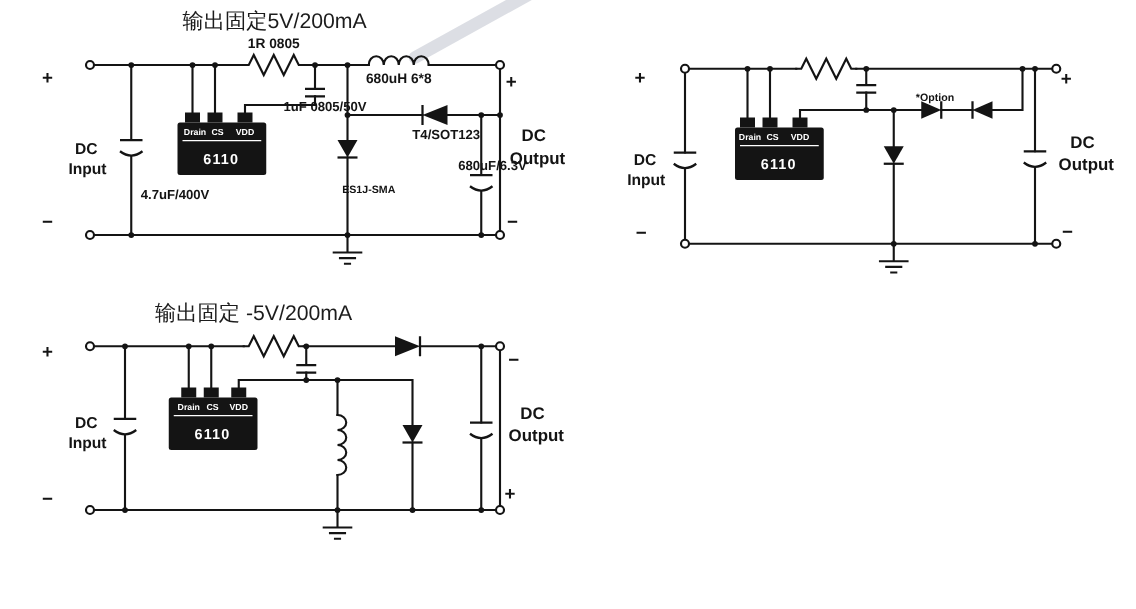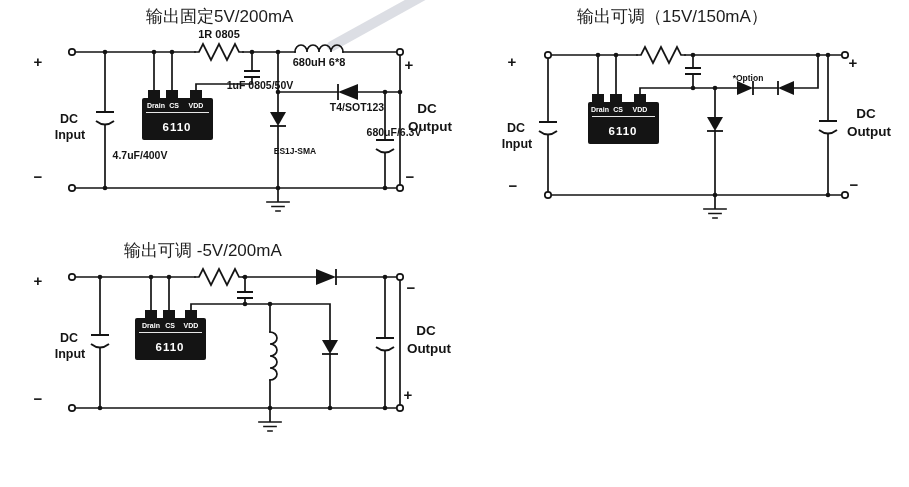--- a/index.html
+++ b/index.html
@@ -30,22 +30,21 @@
   .chip-pin{font-size:7px;font-weight:bold;fill:#ffffff;text-anchor:middle;}
   .chip-name{font-size:11.5px;font-weight:bold;fill:#ffffff;text-anchor:middle;letter-spacing:1px;}
   .chip-sep{stroke:#ffffff;stroke-width:0.9;}
 </style>
 </head>
 <body>
 
 <div class="canvas">
 
   <div class="title t1">输出固定5V/200mA</div>
-  <div class="title t2">输出可调（15V/150mA）</div>
-  <div class="title t3">输出可调 -5V/200mA</div>
+  <div class="title t3">输出固定 -5V/200mA</div>
 
   <svg width="909" height="487" viewBox="0 0 909 487">
 
     <path class="wm" d="M332,46 L426,-6"></path>
 
     <g>
       <path class="wire" d="
         M72,52 H195 M243,52 H295 M343,52 H400
         M400,52 V188 M72,188 H400
         M154,52 V90 M172,52 V90

